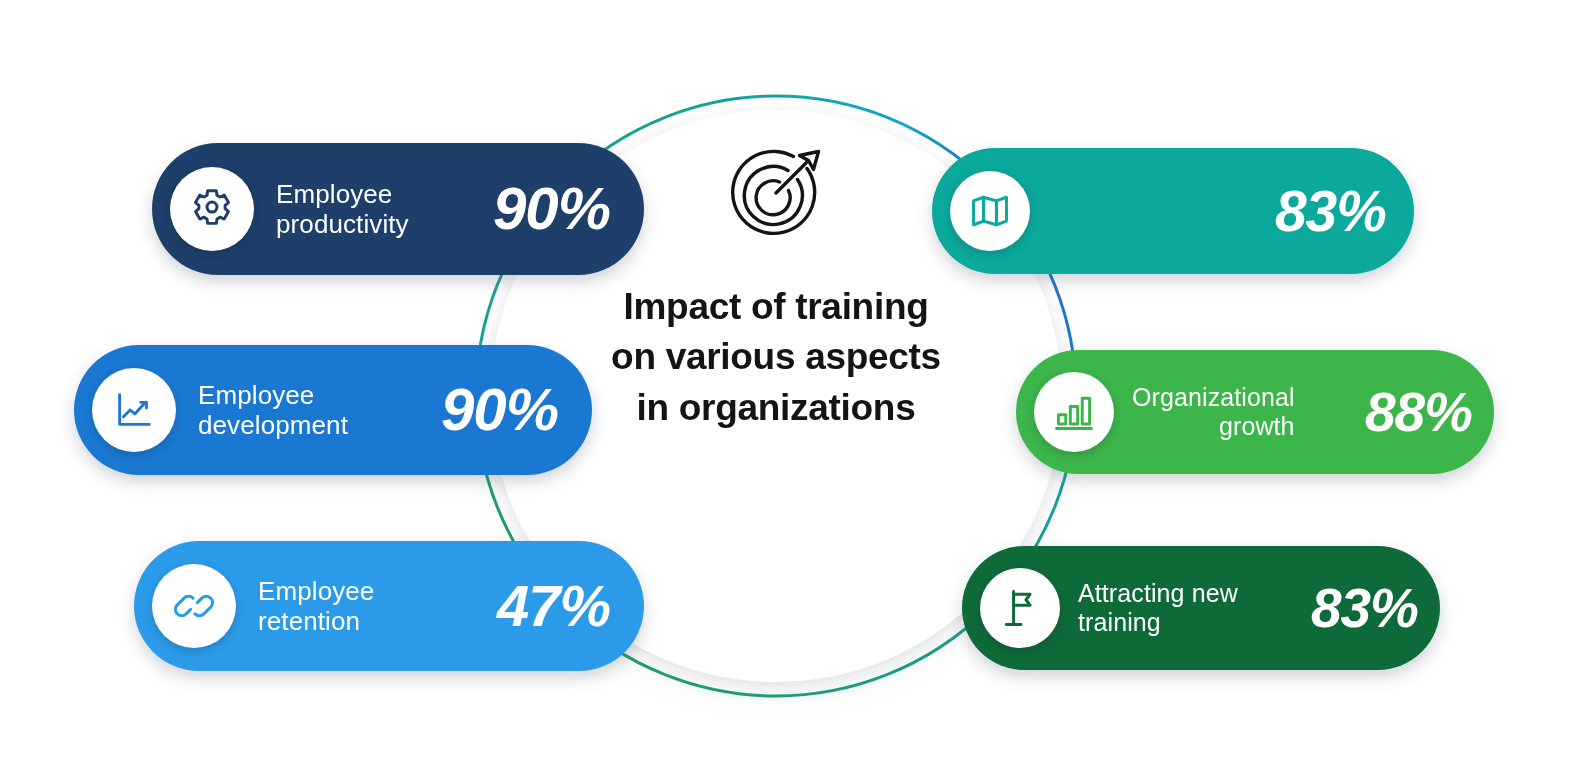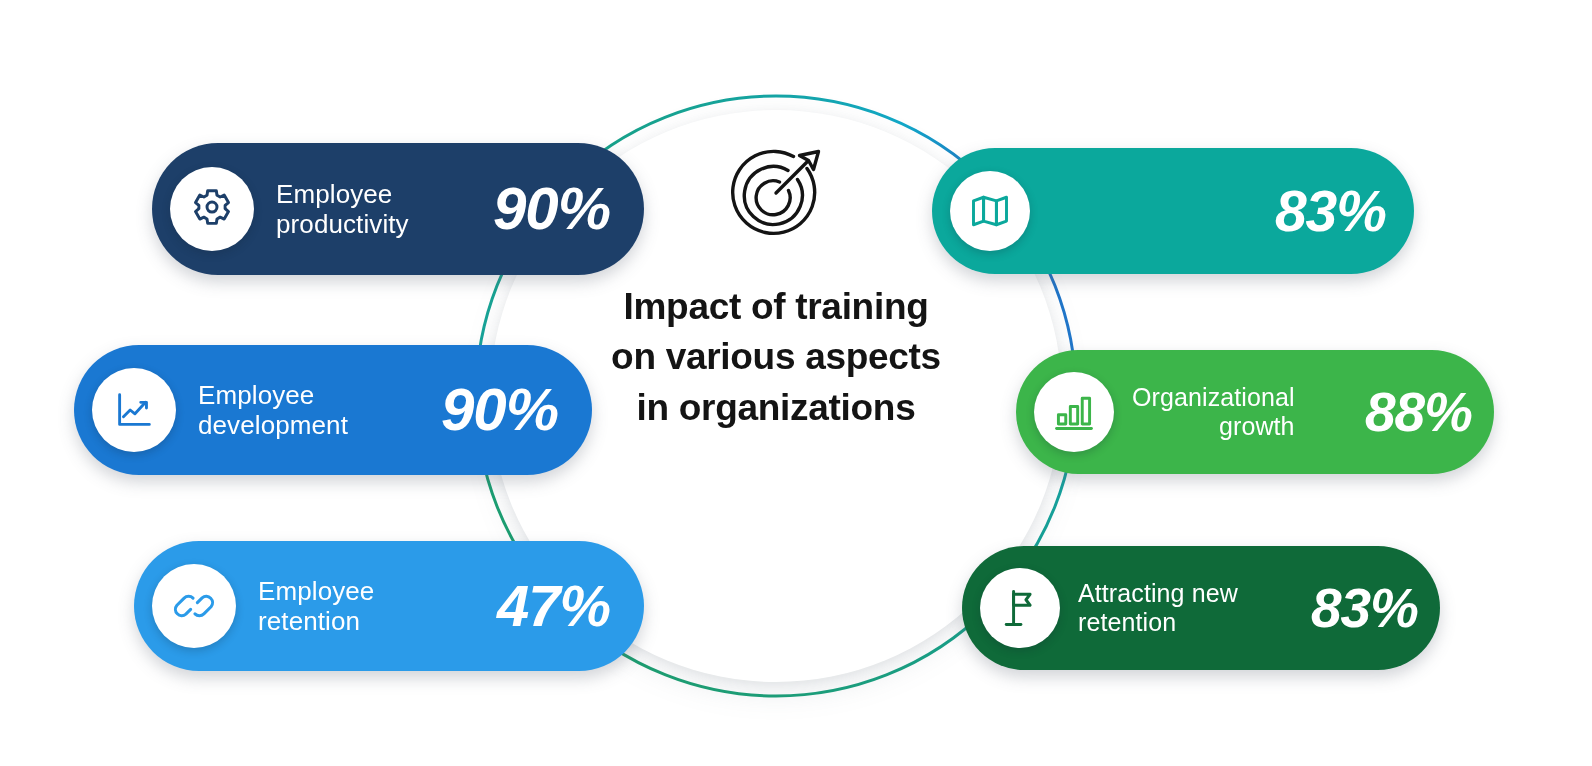--- a/index.html
+++ b/index.html
@@ -246,17 +246,17 @@
     <div class="badge">
       <svg class="icon-svg" width="44" height="44" viewBox="0 0 48 48" xmlns="http://www.w3.org/2000/svg">
         <g fill="none" stroke="#0f6a39" stroke-width="3.2" stroke-linejoin="round" stroke-linecap="round">
           <path d="M17 6v36"></path>
           <path d="M17 9h18l-4.5 6 4.5 6H17z"></path>
           <path d="M9 42h16"></path>
         </g>
       </svg>
     </div>
     <div class="label">Attracting new
-retention</div>
+training</div>
     <div class="value">83%</div>
   </div>
 
 </div>
 
 </body></html>

